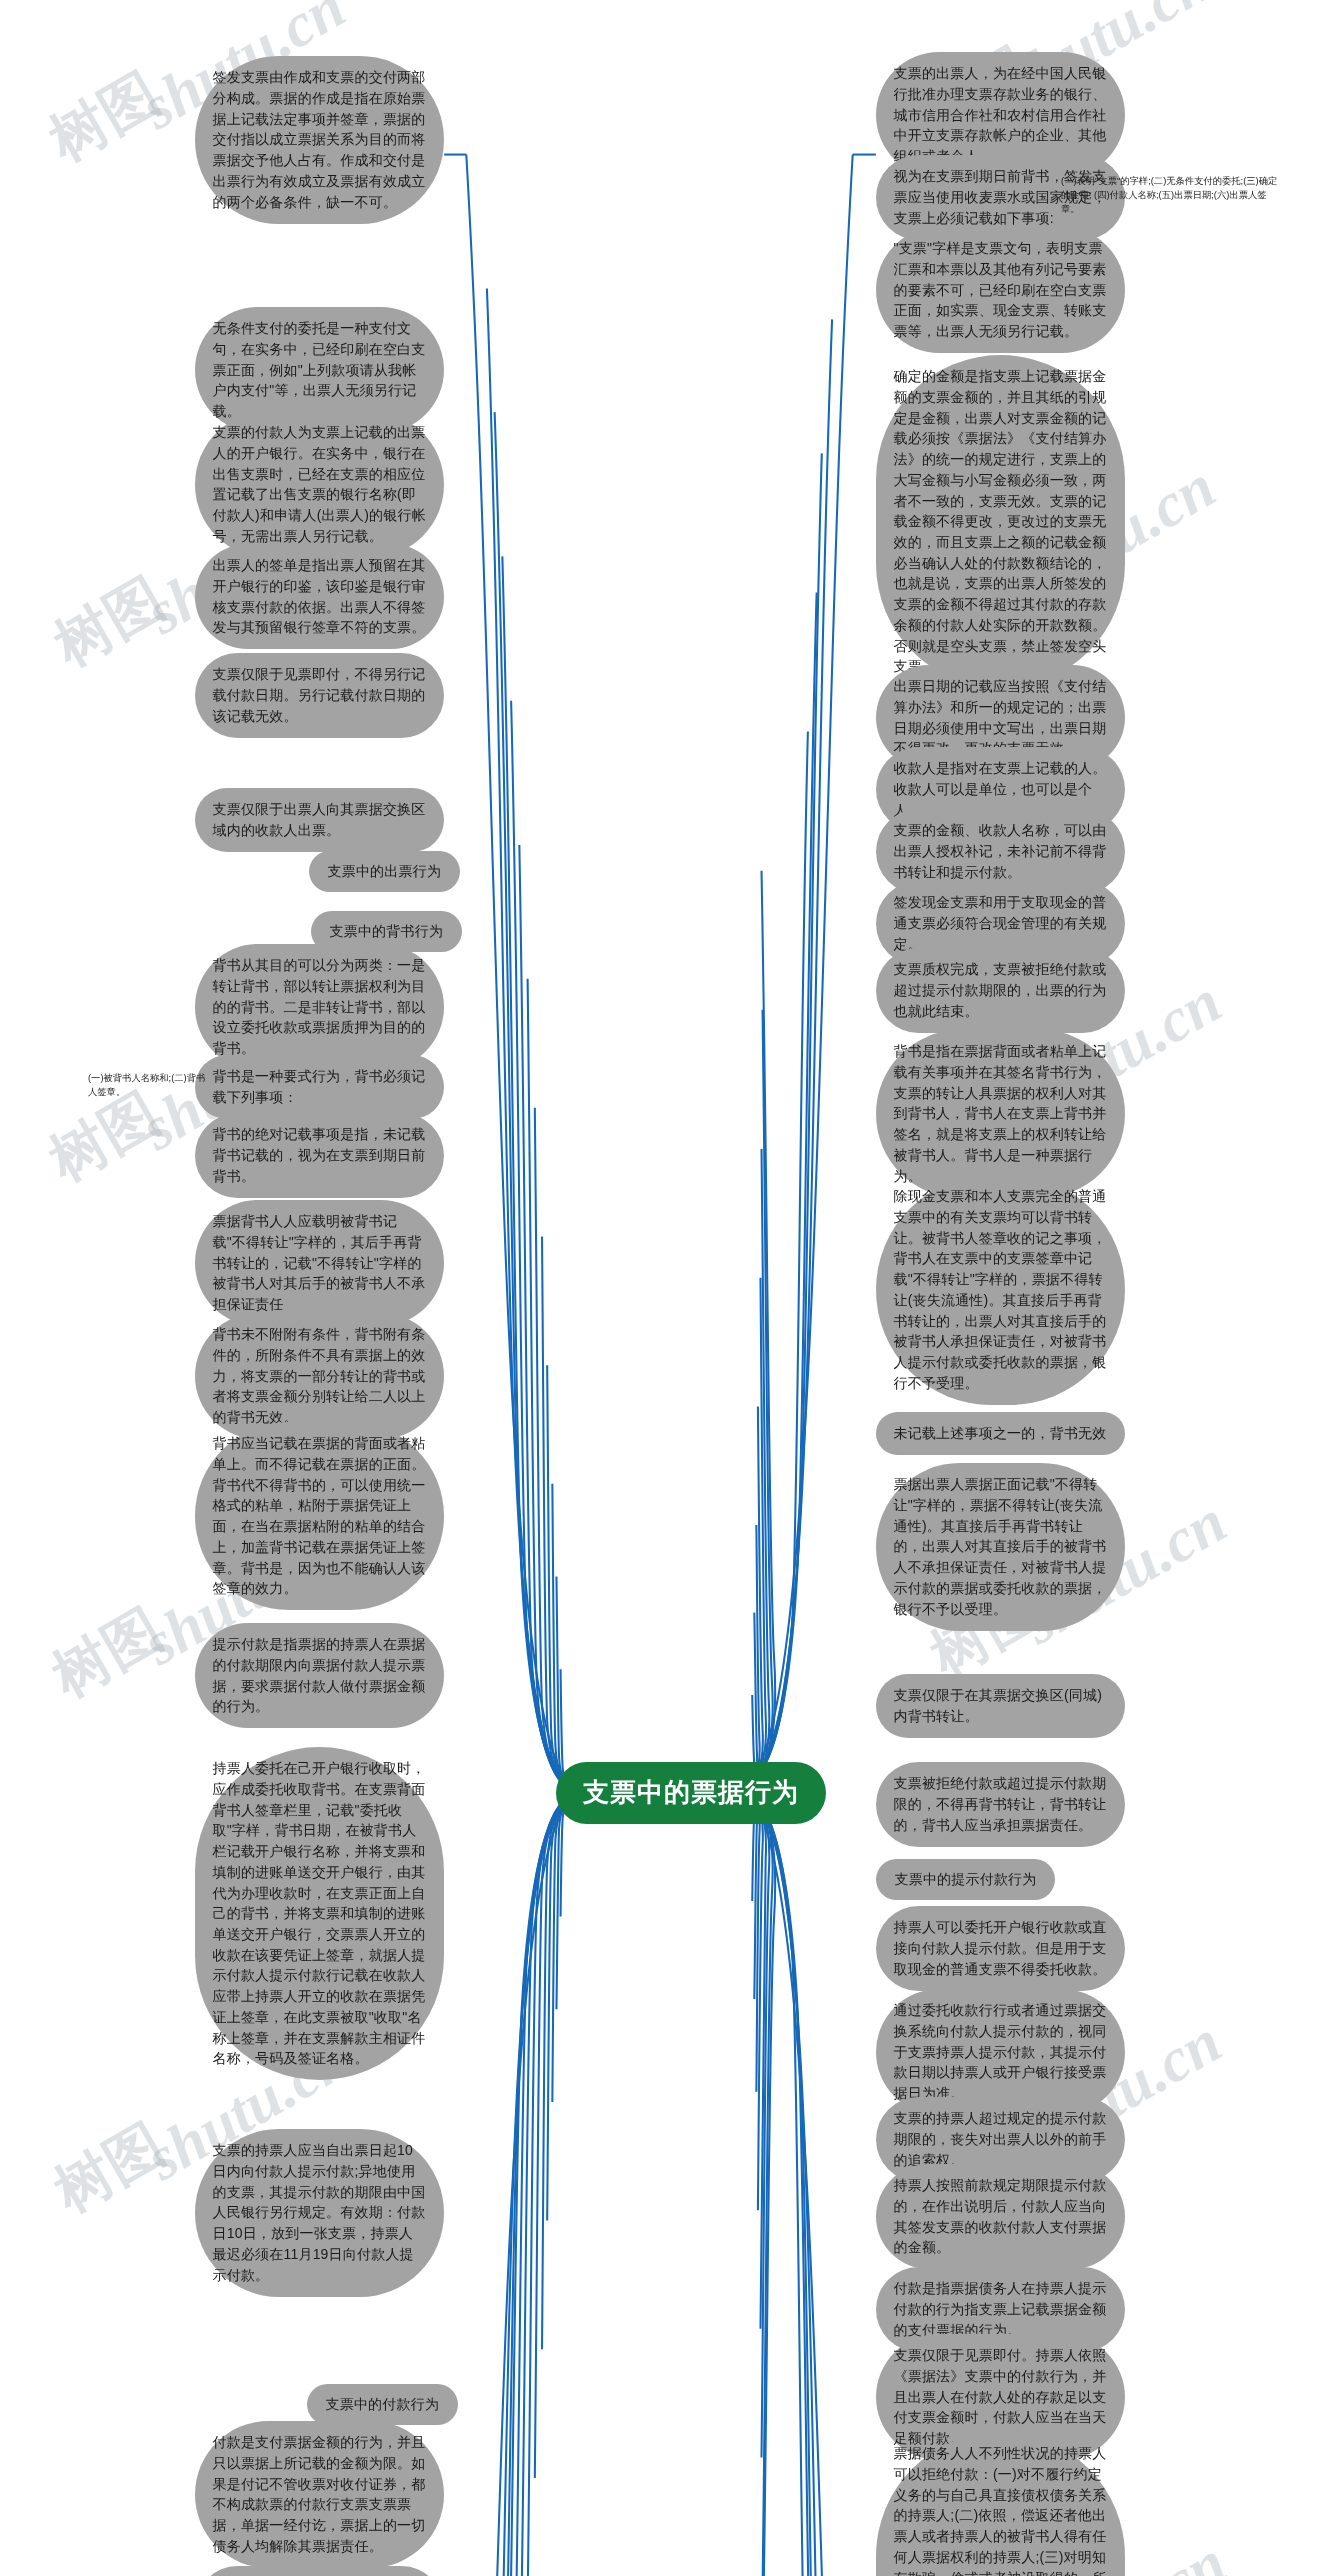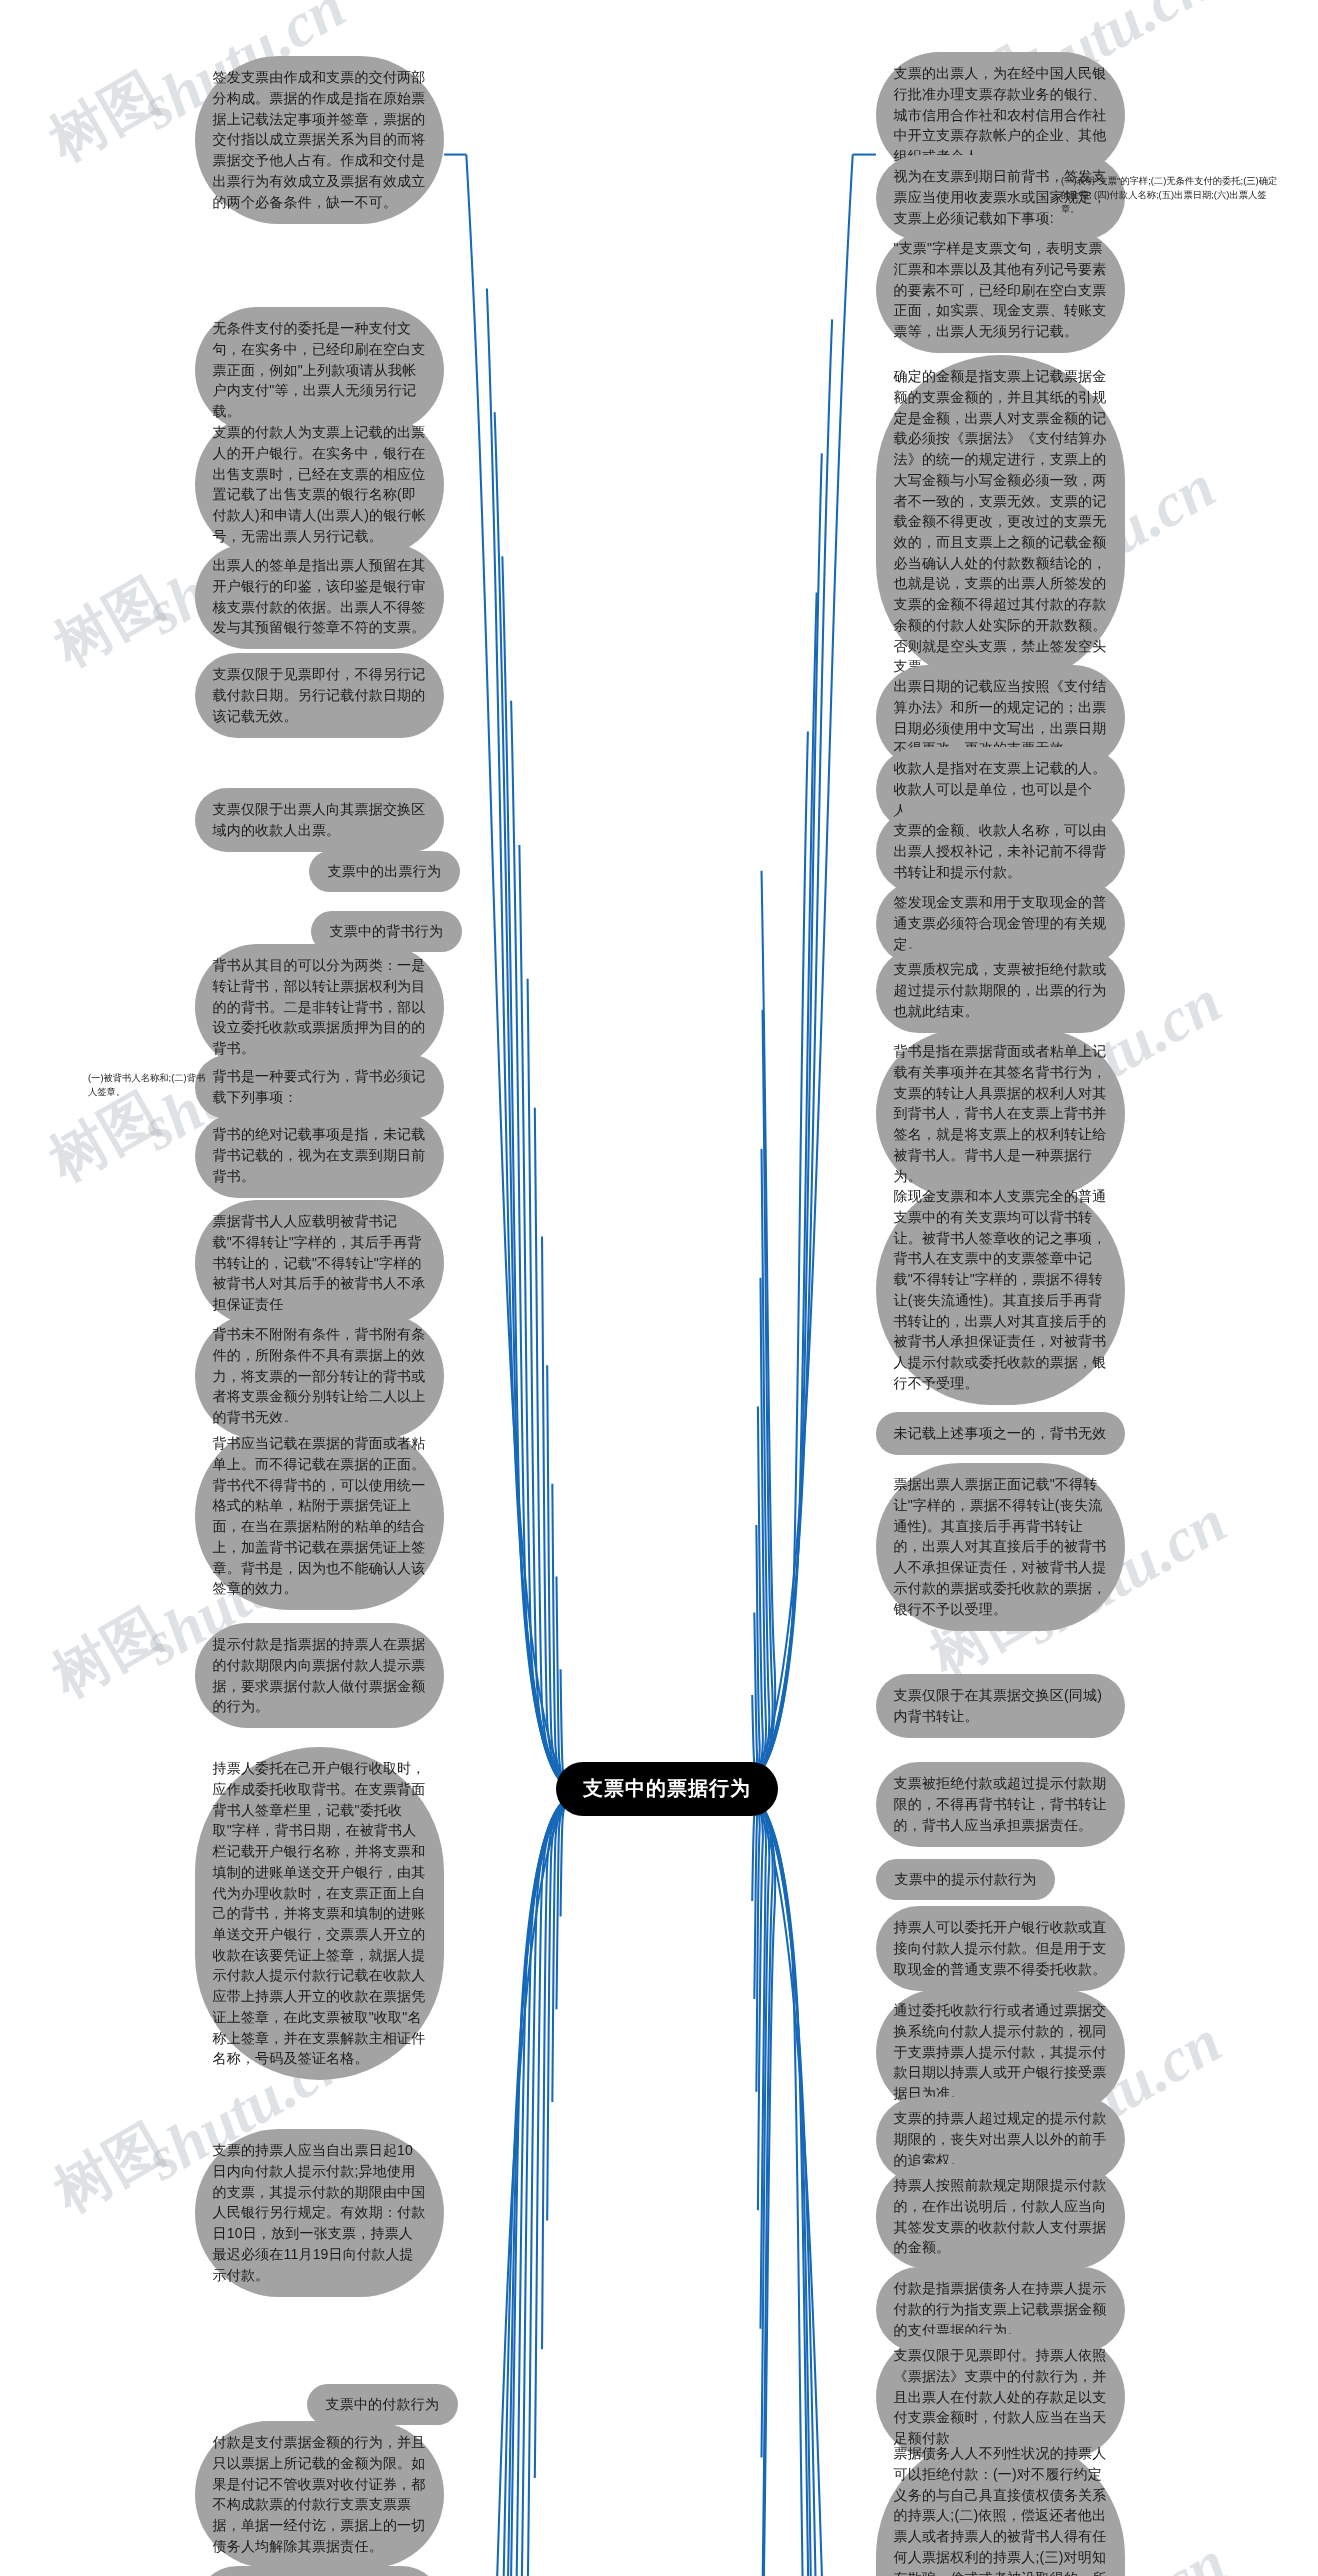--- a/index.html
+++ b/index.html
@@ -25,25 +25,25 @@
     letter-spacing:0.2px;
     text-align:left;
     white-space:pre-wrap;
   }
   .node.label {
     padding:10.3px 18.5px;
     white-space:nowrap;
   }
   .root {
     position:absolute;
-    background:#000000;
+    background:#15803d;
     color:#ffffff;
     border-radius:515px;
     padding:13.4px 27px;
-    font-size:20px;
+    font-size:26px;
     font-weight:600;
     white-space:nowrap;
     letter-spacing:1px;
     z-index:5;
   }
   .annot {
     position:absolute;
     font-size:9.3px;
     line-height:1.5;
     color:#1a1a1a;

